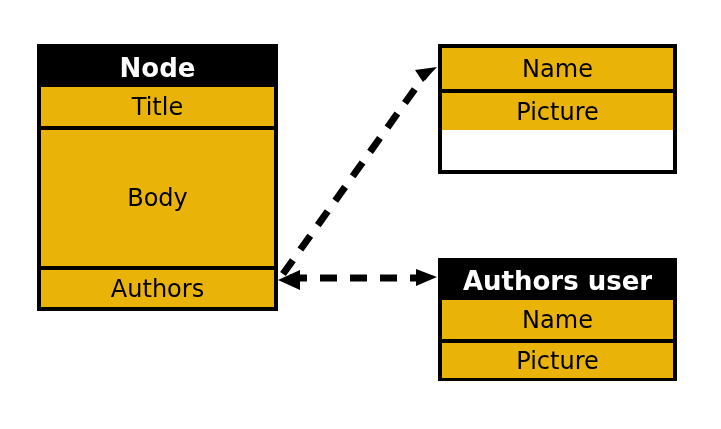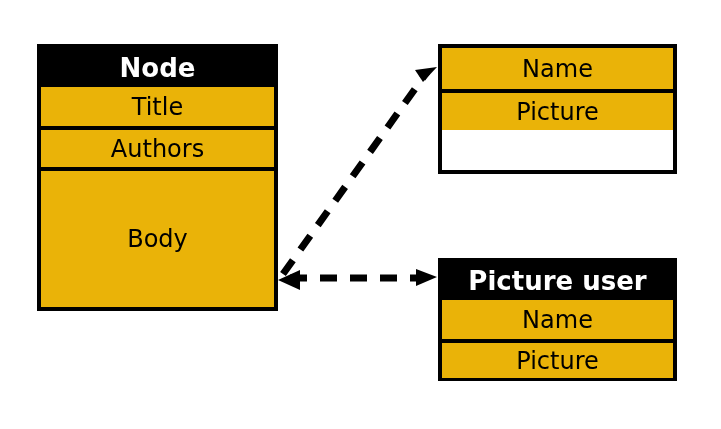--- a/index.html
+++ b/index.html
@@ -113,28 +113,28 @@
     <g>
       <line x1="290" y1="278" x2="425" y2="278" stroke="#000000" stroke-width="7" stroke-dasharray="17,13" stroke-linecap="butt"></line>
       <polygon points="437,277 416,269 416,286" fill="#000000"></polygon>
       <polygon points="278,280 300,270 300,290" fill="#000000"></polygon>
     </g>
   </svg>
 
   <div class="entity" id="node-entity">
     <div class="entity-header">Node</div>
     <div class="entity-row" id="node-row-title">Title</div>
+    <div class="entity-row" id="node-row-body">Body</div>
     <div class="entity-row" id="node-row-authors">Authors</div>
-    <div class="entity-row" id="node-row-body">Body</div>
   </div>
 
   <div class="entity" id="user-entity">
     <div class="entity-row" id="user-row-name">Name</div>
     <div class="entity-row" id="user-row-picture">Picture</div>
   </div>
 
   <div class="entity" id="another-user-entity">
-    <div class="entity-header">Picture user</div>
+    <div class="entity-header">Authors user</div>
     <div class="entity-row" id="another-row-name">Name</div>
     <div class="entity-row" id="another-row-picture">Picture</div>
   </div>
 
 </div>
 
 </body></html>

